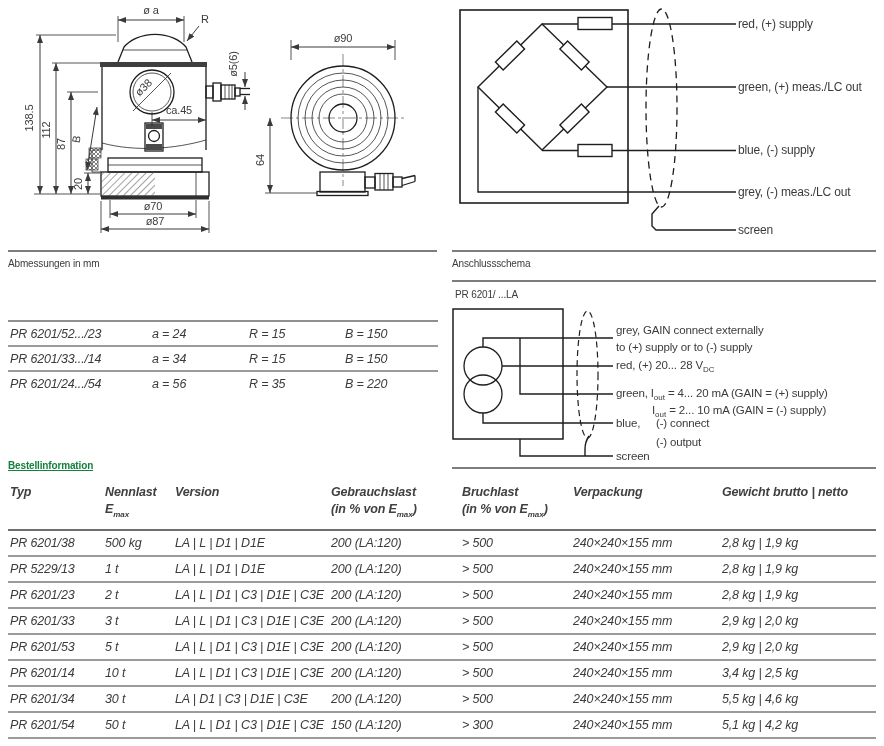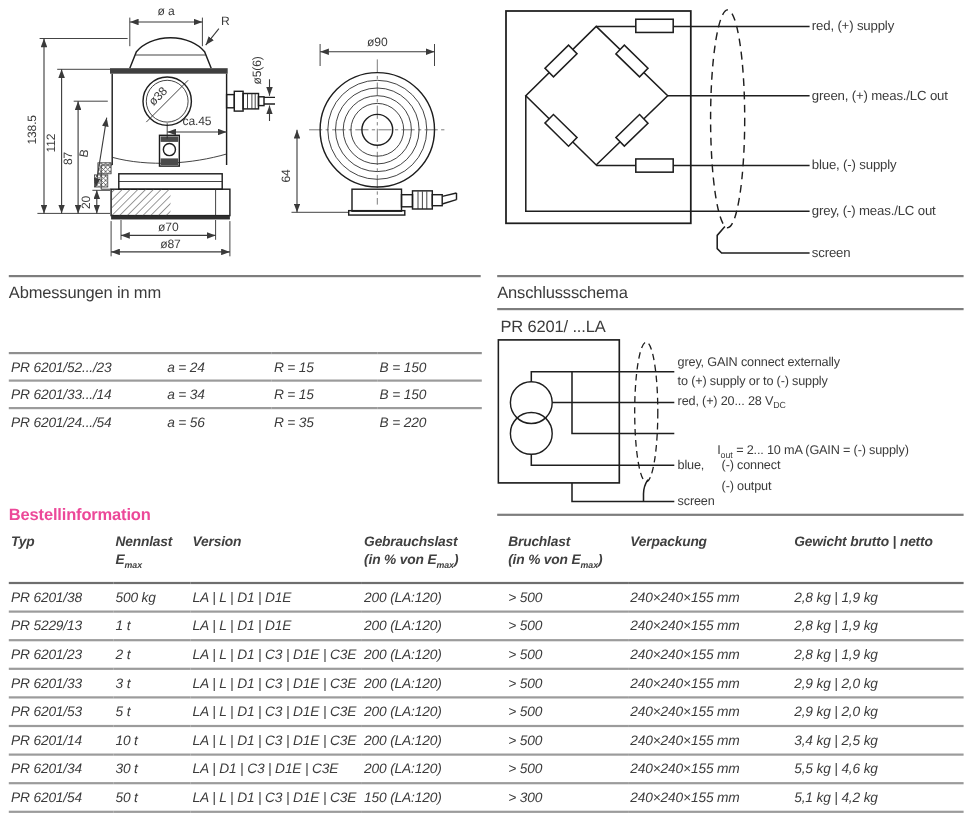--- a/index.html
+++ b/index.html
@@ -1,21 +1,21 @@
 <!DOCTYPE html>
 <html><head>
 <meta charset="utf-8">
 <style>
   html,body{margin:0;padding:0;background:#fff;}
   .page{position:relative;width:884px;height:746px;background:#fff;overflow:hidden;
         font-family:"Liberation Sans", sans-serif;color:#3b3b3b;letter-spacing:-0.15px;}
   .abs{position:absolute;}
   .hrule{position:absolute;height:2px;background:#7d7d7d;}
-  .sec-title{position:absolute;font-size:15px;color:#3b3b3b;}
-  .bold{font-weight:bold;color:#ec4899;}
+  .sec-title{position:absolute;font-size:10px;color:#3b3b3b;}
+  .bold{font-weight:bold;color:#15803d;text-decoration:underline;}
   sub{font-size:8px;letter-spacing:0;}
   
   table{border-collapse:collapse;table-layout:fixed;font-style:italic;}
   .abm{position:absolute;left:8px;top:320px;width:430px;font-size:12.5px;}
   .abm td{height:23px;padding:0 0 0 2px;border-top:2px solid #9b9b9b;vertical-align:middle;white-space:nowrap;}
   .abm tr:first-child td{border-top:2px solid #8f8f8f;}
   
   .best{position:absolute;left:8px;top:483px;width:868px;font-size:12.5px;}
   .best th{height:44px;padding:2px 0 0 2px;text-align:left;vertical-align:top;
            font-weight:bold;color:#404040;border-bottom:2px solid #6e6e6e;white-space:nowrap;font-size:12.5px;}
@@ -244,20 +244,21 @@
     <line class="wire" x1="50" y1="64" x2="161" y2="64"></line>
     <path class="wire" d="M31,111 L31,121 L161,121"></path>
     <path class="wire" d="M68,137 L68,154 L161,154"></path>
     <ellipse cx="135.5" cy="72.5" rx="10.5" ry="63.5" fill="none" stroke="#1e1e1e" stroke-width="1.2" stroke-dasharray="6 4"></ellipse>
     <path class="wire" d="M137,134 Q133,140 133,147 L133,154"></path>
   </svg>
 
   <div class="wlabel" style="left:616px;top:324px">grey, GAIN connect externally</div>
   <div class="wlabel" style="left:616px;top:341px">to (+) supply or to (-) supply</div>
   <div class="wlabel" style="left:616px;top:359px"><span>red, (+) 20... 28 V</span><sub>DC</sub></div>
+  <div class="wlabel" style="left:616px;top:387px"><span>green, I</span><sub>out</sub><span> = 4... 20 mA (GAIN = (+) supply)</span></div>
   <div class="wlabel" style="left:652px;top:404px"><span>I</span><sub>out</sub><span> = 2... 10 mA (GAIN = (-) supply)</span></div>
   <div class="wlabel" style="left:616px;top:417px">blue,</div>
   <div class="wlabel" style="left:656px;top:417px">(-) connect</div>
   <div class="wlabel" style="left:656px;top:436px">(-) output</div>
   <div class="wlabel" style="left:616px;top:450px">screen</div>
 
   <div class="sec-title bold" style="left:8px;top:460px">Bestellinformation</div>
 
   <table class="best">
     <colgroup>

